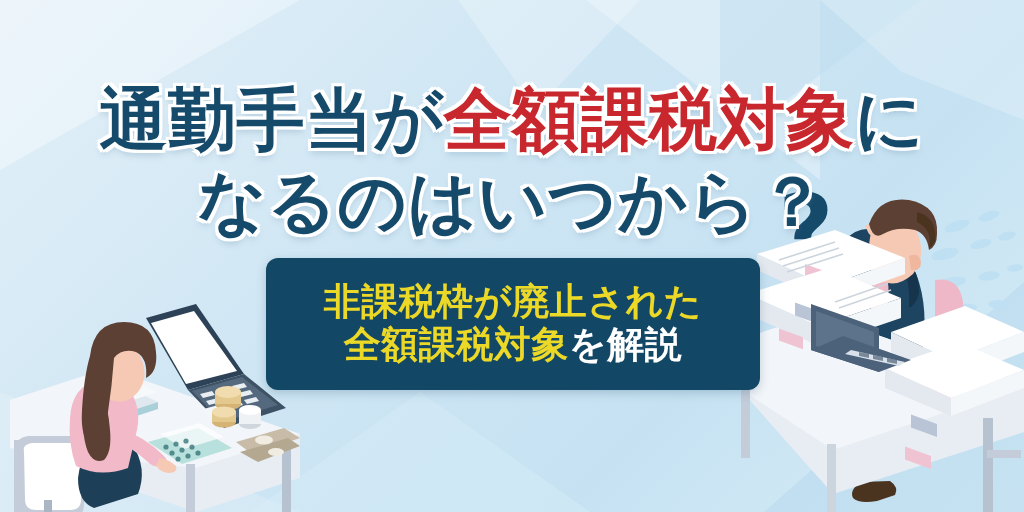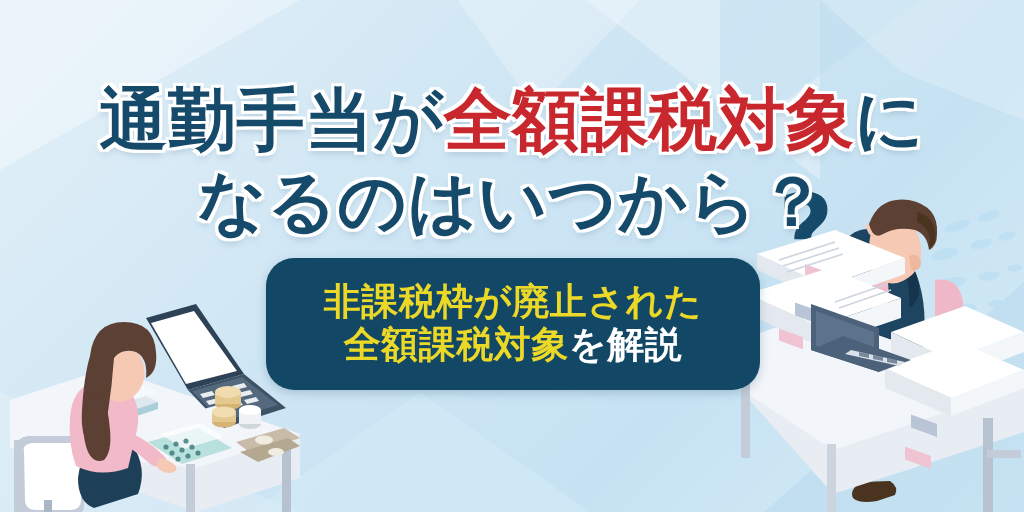--- a/index.html
+++ b/index.html
@@ -37,21 +37,21 @@
   .tred{color:#c8282d;}
   .hline span{
     text-shadow:
       -3px -3px 0 #ffffff, 3px -3px 0 #ffffff, -3px 3px 0 #ffffff, 3px 3px 0 #ffffff,
       0 -3px 0 #ffffff, 0 3px 0 #ffffff, -3px 0 0 #ffffff, 3px 0 0 #ffffff,
       0 5px 7px rgba(120,155,180,.45);
   }
 
   
   #subplate{position:absolute;left:266px;top:258px;width:494px;height:132px;
-            background:#124866;border-radius:28px;z-index:8;
+            background:#124866;border-radius:12px;z-index:8;
             box-shadow:0 3px 10px rgba(60,100,130,.28);
             display:flex;flex-direction:column;align-items:center;justify-content:center;}
   .sline{font-weight:900;font-size:37px;line-height:1.16;white-space:nowrap;letter-spacing:.5px;}
   .syellow{color:#ecd826;}
   .swhite{color:#ffffff;margin-top:48px;}
 
   
   .ill{position:absolute;z-index:4;}
 
   

